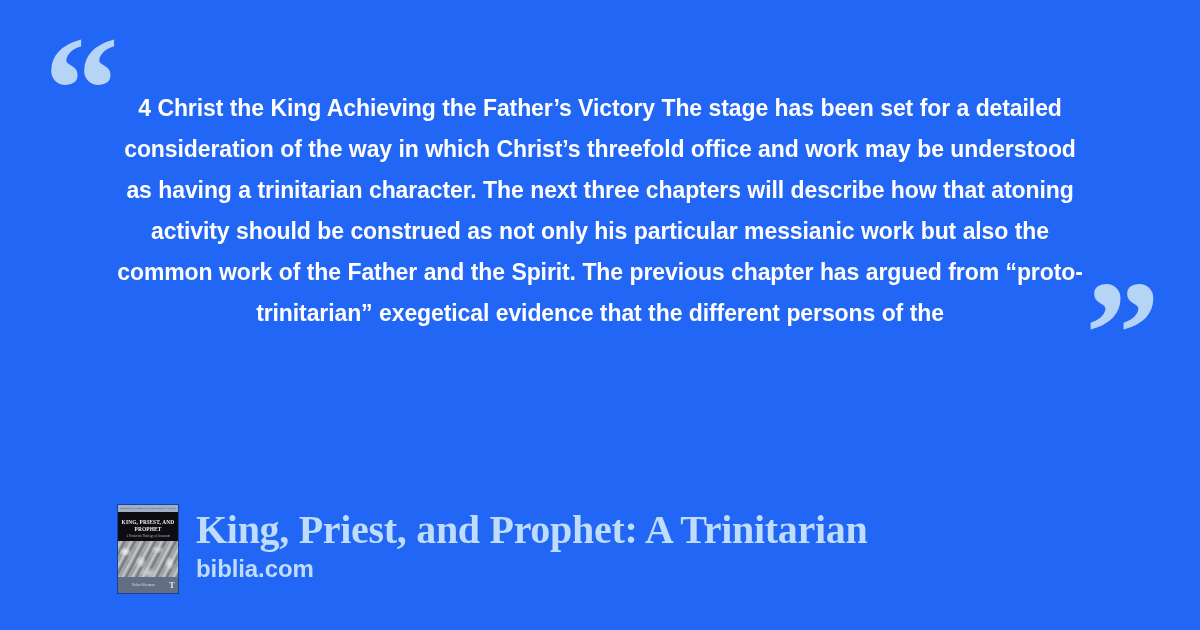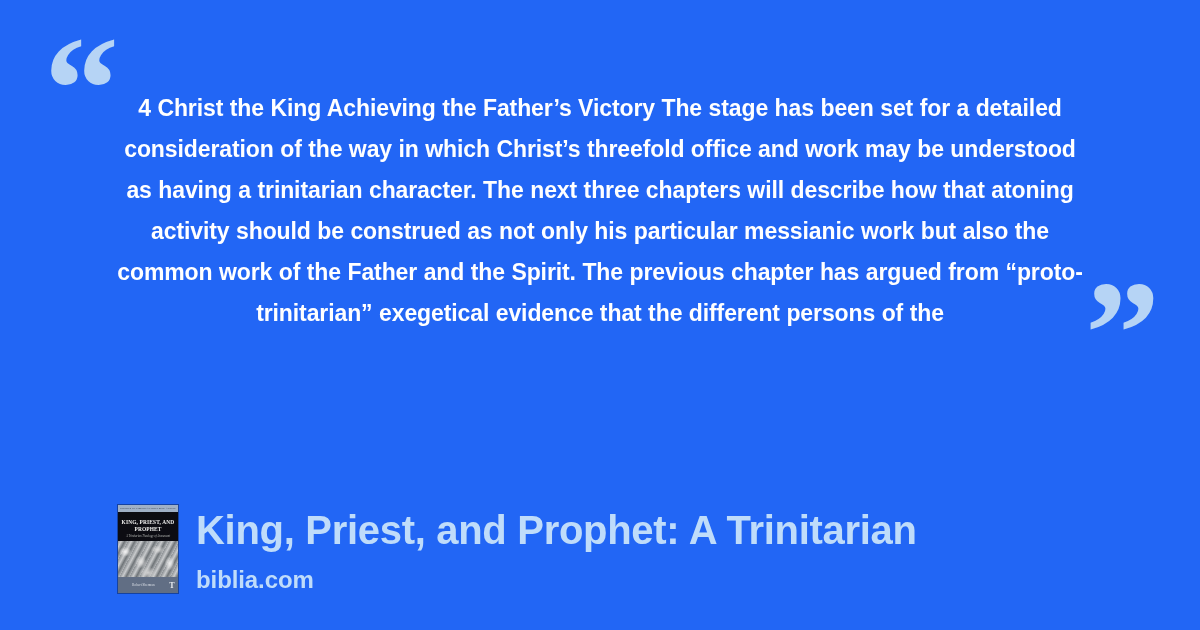--- a/index.html
+++ b/index.html
@@ -185,29 +185,30 @@
     padding-top: 2px;
   }
 
   .book-title {
     color: #bfdcfa;
     font-size: 40px;
     font-weight: 700;
     line-height: 46px;
     letter-spacing: -0.3px;
     white-space: nowrap;
+    font-family: Liberation Serif, serif;
   }
 
   .site-name {
     color: #bfdcfa;
     font-size: 24px;
     font-weight: 700;
     line-height: 30px;
     letter-spacing: -0.1px;
-    margin-top: 12px;
+    margin-top: 1px;
   }
 </style>
 </head>
 <body>
 
 <div class="card">
 
   <div class="quote-mark quote-open">“</div>
 
   <div class="quote-mark quote-close">”</div>

